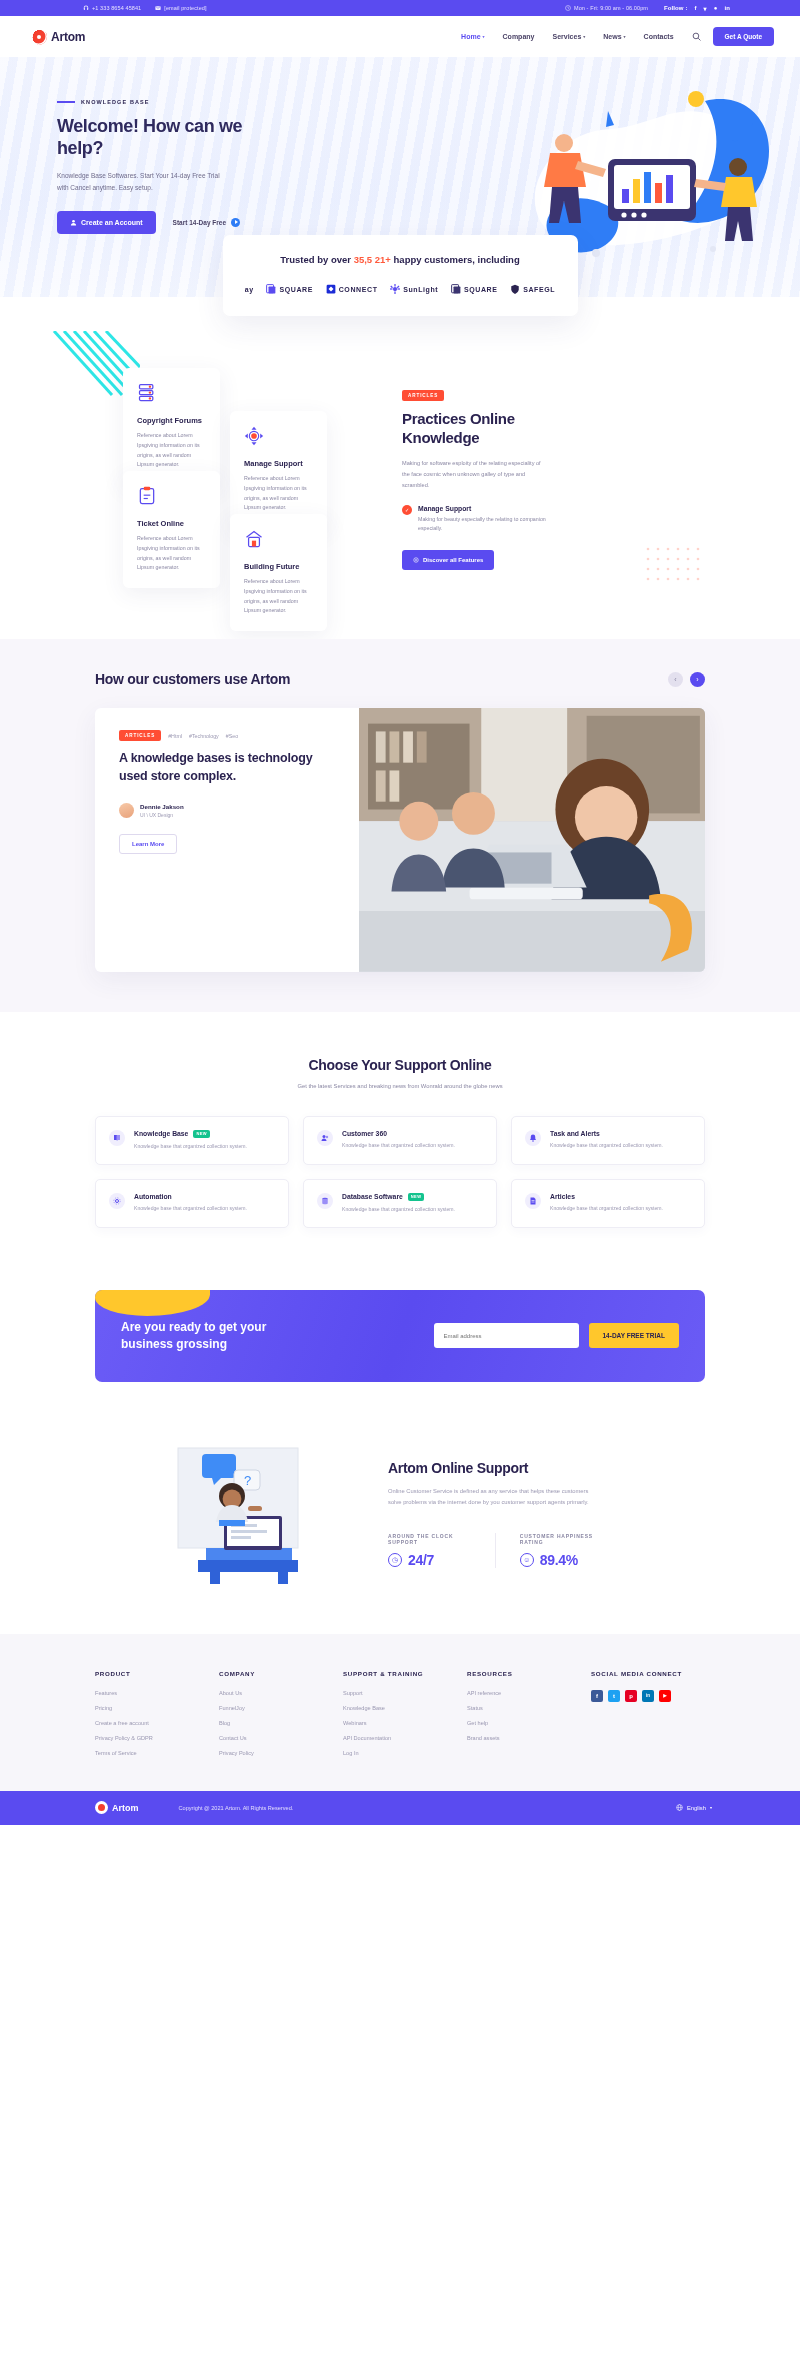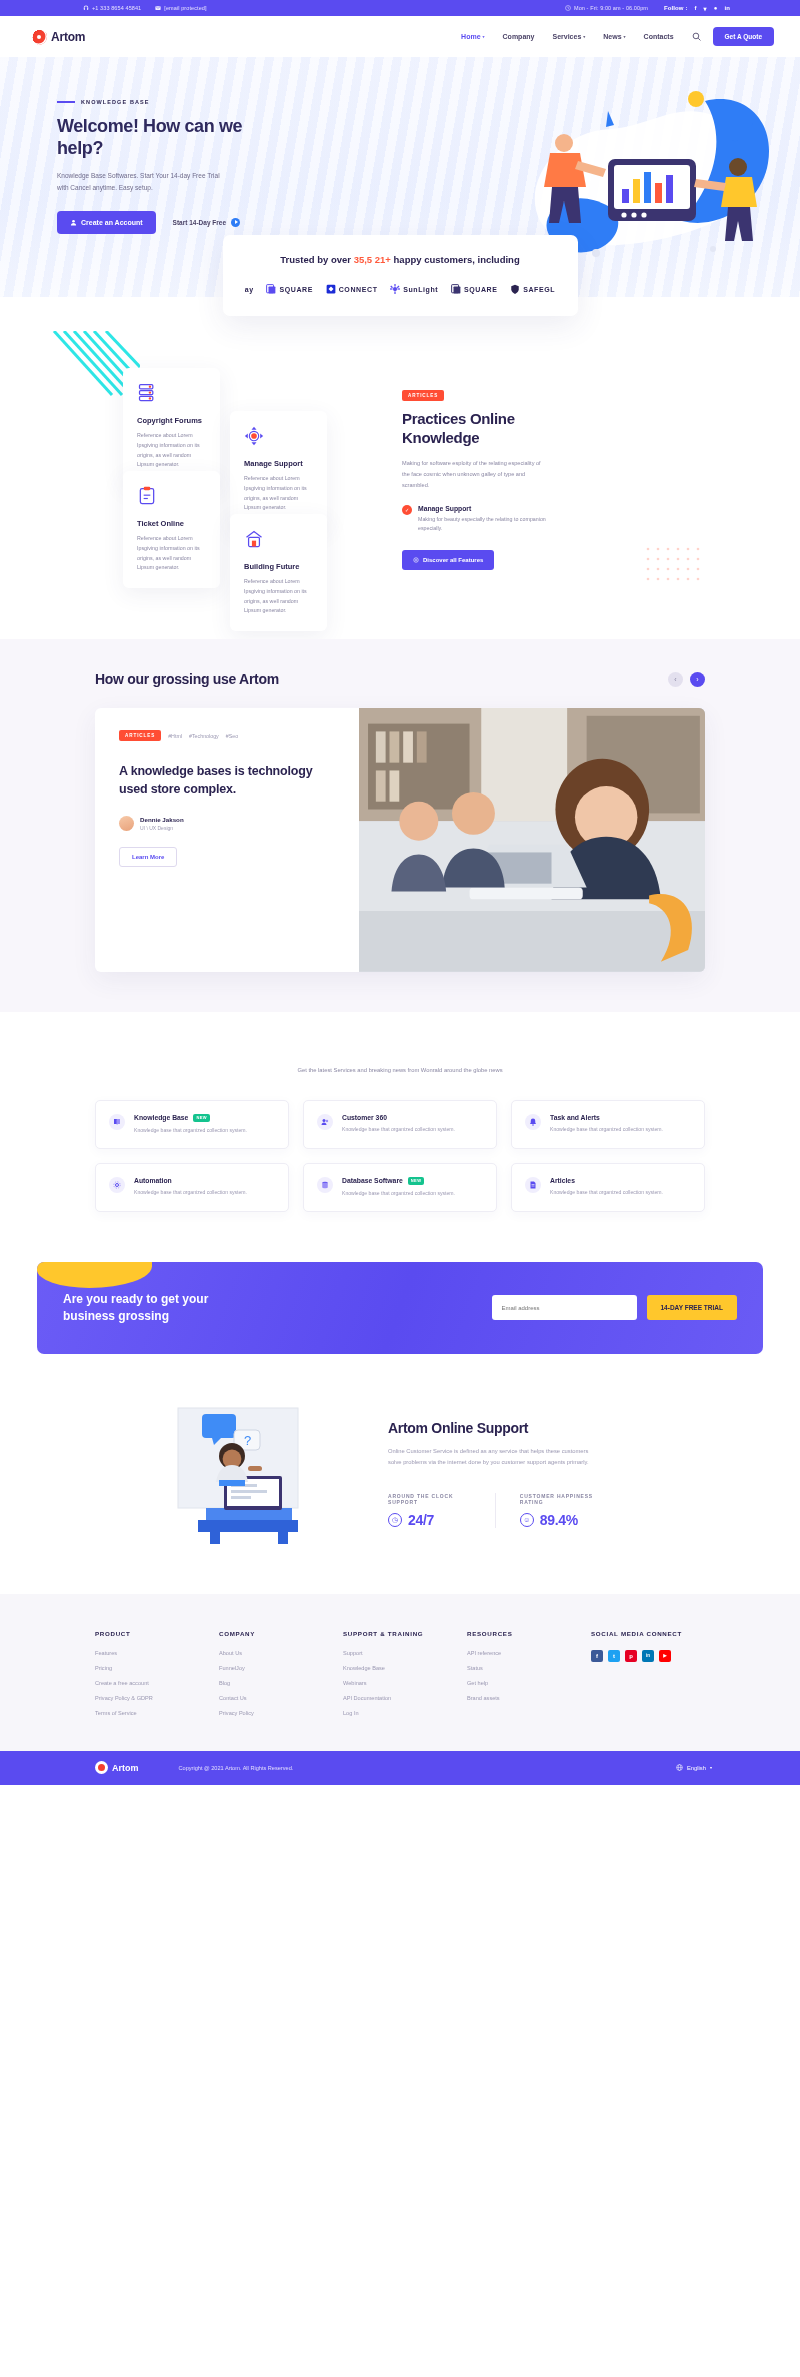--- a/index.html
+++ b/index.html
@@ -123,39 +123,39 @@
   .cust-head h2{ font-size:14px; font-weight:bold; color:#2b2350; letter-spacing:-.3px;}
   .arrows{ margin-left:auto; display:flex; gap:7px;}
   .arr{ width:15px;height:15px;border-radius:50%;display:flex;align-items:center;justify-content:center;font-size:7px;cursor:pointer;}
   .arr.prev{ background:#e3e0ee; color:#8a87a3;}
   .arr.next{ background:#5a4bf0; color:#fff;}
   .cust-card{ width:610px; margin:21px auto 0; background:#fff; border-radius:6px; display:flex; overflow:hidden; box-shadow:0 8px 26px rgba(60,60,120,.07);}
   .cc-left{ width:264px; padding:22px 24px;}
   .tagrow{ display:flex; align-items:center; gap:7px;}
   .tag-article{ background:#ff4d34;color:#fff;font-size:4.6px;font-weight:bold;letter-spacing:.9px;padding:3px 6px;border-radius:2px;}
   .tag{ font-size:5.3px; color:#9b98b2;}
-  .cc-left h3{ font-size:12.5px; line-height:1.42; font-weight:bold; color:#2b2350; margin-top:22px; letter-spacing:-.2px;}
+  .cc-left h3{ font-size:12.5px; line-height:1.42; font-weight:bold; color:#2b2350; margin-top:9px; letter-spacing:-.2px;}
   .author{ display:flex; align-items:center; gap:6px; margin-top:17px;}
   .avatar{ width:15px;height:15px;border-radius:50%;background:linear-gradient(160deg,#f7c9a8,#e8a27b);}
   .author-name{ font-size:6.2px; font-weight:bold; color:#2b2350;}
   .author-role{ font-size:5px; color:#9b98b2; margin-top:2px;}
   .btn-learn{ margin-top:16px; background:#fff; border:1px solid #ded9ee; color:#5a4bf0; font-size:6px; font-weight:bold; padding:6px 12px; border-radius:3px; cursor:pointer;}
   .cc-right{ flex:1; position:relative; background:#d9dce3; overflow:hidden;}
   
   .support{ padding:45px 0 50px; text-align:center;}
   .support h2{ font-size:14px; font-weight:bold; color:#2b2350; letter-spacing:-.3px;}
   .support > p{ font-size:5.8px; line-height:1.9; color:#8a87a3; margin-top:8px;}
   .sgrid{ width:610px; margin:24px auto 0; display:grid; grid-template-columns:repeat(3,1fr); gap:14px;}
   .scard{ background:#fff; border:1px solid #eeedf5; border-radius:5px; padding:13px 13px; display:flex; gap:9px; text-align:left; box-shadow:0 3px 12px rgba(60,60,120,.04);}
   .sic{ width:16px;height:16px;border-radius:50%;background:#f0eefd; flex:none; display:flex;align-items:center;justify-content:center;}
   .scard h4{ font-size:6.8px; font-weight:bold; color:#2b2350; display:flex; align-items:center; gap:5px;}
   .newbadge{ background:#14c38e; color:#fff; font-size:4px; font-weight:bold; padding:1.5px 3px; border-radius:2px; letter-spacing:.4px;}
   .scard p{ font-size:5.1px; line-height:1.8; color:#9b98b2; margin-top:4px;}
   
-  .cta-wrap{ width:726px; margin:0 auto; position:relative;}
+  .cta-wrap{ width:610px; margin:12px auto; position:relative;}
   .cta{
     height:92px; border-radius:7px; background:linear-gradient(110deg,#6b5cf6 0%,#5a4bf0 50%,#6a5bf5 100%);
     display:flex; align-items:center; padding:0 26px; position:relative; overflow:hidden;
   }
   .cta h3{ font-size:12px; line-height:1.42; font-weight:bold; color:#fff; width:170px; position:relative; z-index:3;}
   .cta-form{ margin-left:auto; display:flex; align-items:center; gap:10px; position:relative; z-index:3;}
   .cta-input{ width:145px; height:25px; border:none; border-radius:3px; padding:0 10px; font-size:6px; color:#8a87a3; font-family:"Liberation Sans",sans-serif;}
   .cta-btn{ background:#ffc72c; color:#2b2350; font-size:6.5px; font-weight:bold; height:25px; padding:0 14px; border:none; border-radius:3px; cursor:pointer; white-space:nowrap;}
   .cta-blob{ position:absolute; left:0; top:-14px; width:115px;height:40px; background:#ffc72c; border-radius:0 0 60% 50%; z-index:1;}
   
@@ -472,21 +472,21 @@
           <circle cx="43" cy="33" r="1.3"></circle>
           <circle cx="53" cy="33" r="1.3"></circle>
       </g>
     </svg>
   </div>
   <div style="height:228px"></div>
 </div>
 
 <div class="customers">
   <div class="cust-head">
-    <h2>How our grossing use Artom</h2>
+    <h2>How our customers use Artom</h2>
     <div class="arrows">
       <div class="arr prev">‹</div>
       <div class="arr next">›</div>
     </div>
   </div>
   <div class="cust-card">
     <div class="cc-left">
       <div class="tagrow">
         <span class="tag-article">ARTICLES</span>
         <span class="tag">#Html</span>
@@ -528,20 +528,21 @@
         <path d="M44 92c1-14 8-20 16-20s15 6 16 20z" fill="#4a5570"></path>
         <circle cx="32" cy="58" r="10" fill="#eab795"></circle>
         <path d="M18 94c1-13 7-19 14-19s13 6 14 19z" fill="#59627d"></path>
         <path d="M150 96 c18 -4 26 10 20 28 l-14 6 c10 -16 4 -28 -6 -30z" fill="#f3a83c"></path>
       </svg>
     </div>
   </div>
 </div>
 
 <div class="support">
+  <h2>Choose Your Support Online</h2>
   <p>Get the latest Services and breaking news from Wonrald around the globe news</p>
   <div class="sgrid">
     <div class="scard">
       <div class="sic">
           <svg width="8" height="8" viewBox="0 0 16 16">
             <path d="M2 2h5a2 2 0 012 2v10a2 2 0 00-2-2H2z" fill="#5a4bf0"></path>
             <path d="M14 2H9a2 2 0 00-2 2v10a2 2 0 012-2h5z" fill="#9a8ef7"></path>
           </svg>
         </div>
       <div>

